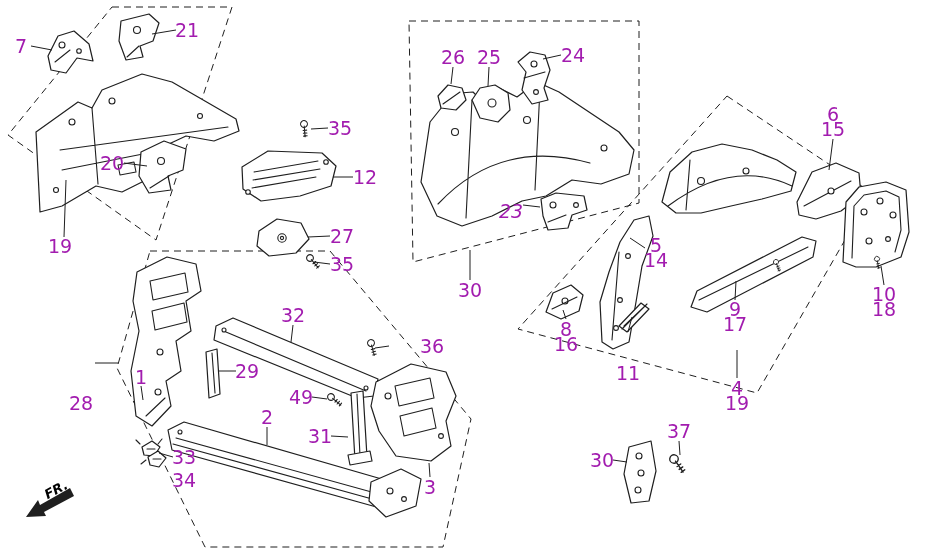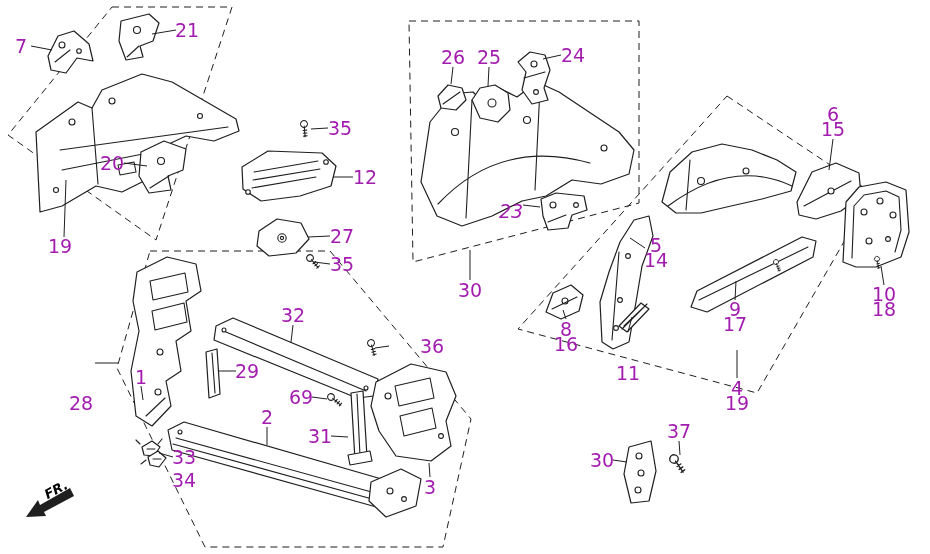--- a/index.html
+++ b/index.html
@@ -294,21 +294,21 @@
       <div class="part-label" style="left: 735px; top: 324px;">17</div>
       <div class="part-label" style="left: 884px; top: 294px;">10</div>
       <div class="part-label" style="left: 884px; top: 309px;">18</div>
       <div class="part-label" style="left: 737px; top: 388px;">4</div>
       <div class="part-label" style="left: 737px; top: 403px;">19</div>
       <div class="part-label" style="left: 81px; top: 363px; margin-top: 40px;">28</div>
       <div class="part-label" style="left: 141px; top: 377px;">1</div>
       <div class="part-label" style="left: 247px; top: 371px;">29</div>
       <div class="part-label" style="left: 293px; top: 315px;">32</div>
       <div class="part-label" style="left: 400px; top: 346px; margin-left: 32px;">36</div>
-      <div class="part-label" style="left: 301px; top: 397px;">69</div>
+      <div class="part-label" style="left: 301px; top: 397px;">49</div>
       <div class="part-label" style="left: 267px; top: 417px;">2</div>
       <div class="part-label" style="left: 320px; top: 436px;">31</div>
       <div class="part-label" style="left: 184px; top: 457px; text-align: center;">33</div>
       <div class="part-label" style="left: 184px; top: 472px; margin-top: 8px;">34</div>
       <div class="part-label" style="left: 430px; top: 487px;">3</div>
       <div class="part-label" style="left: 602px; top: 460px;">30</div>
       <div class="part-label" style="left: 679px; top: 431px; text-align: right;">37</div>
     </div>
 
   <span class="fr-label">FR.</span>

